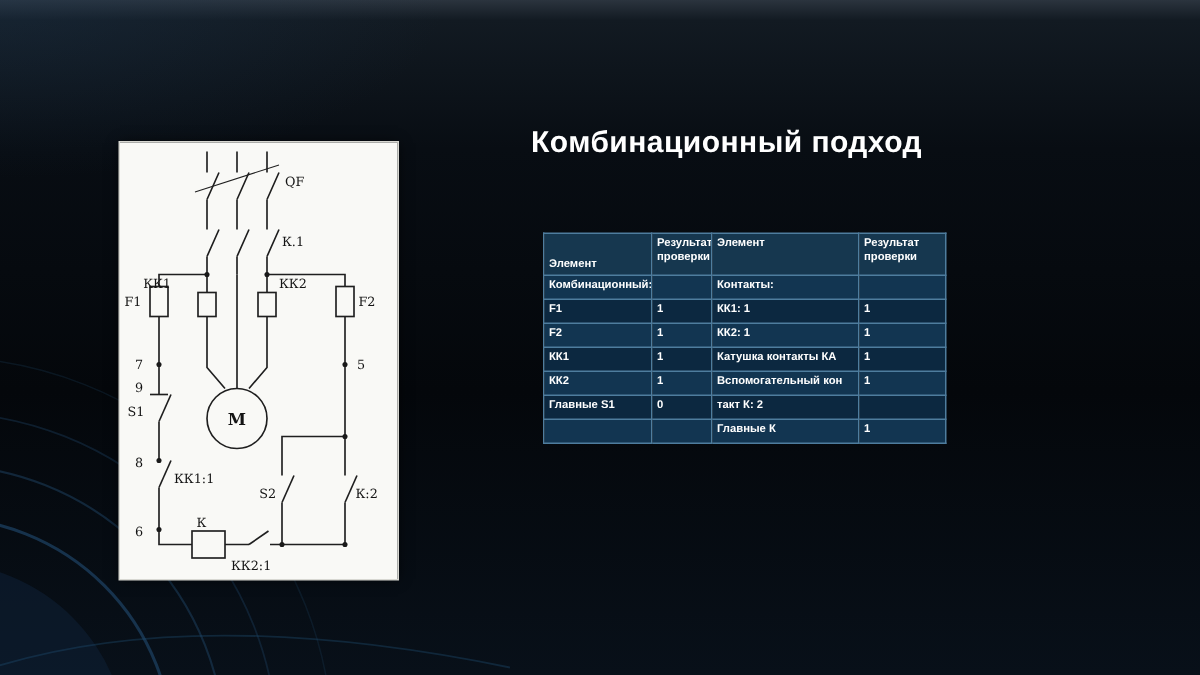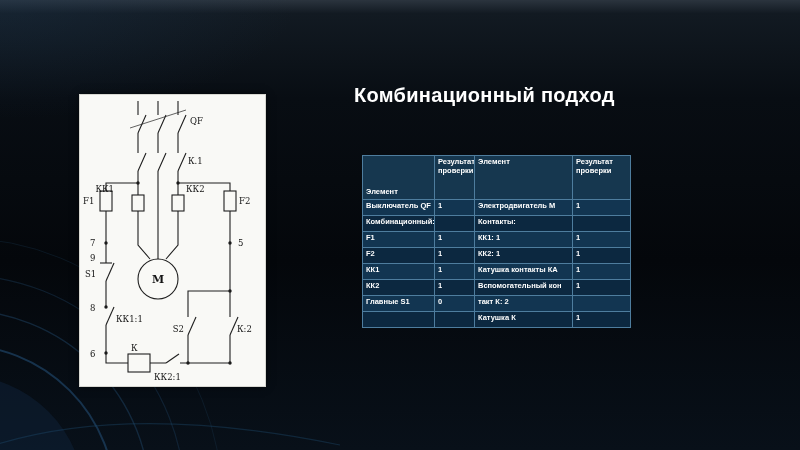--- a/index.html
+++ b/index.html
@@ -25,21 +25,21 @@
   }
   .ctable {
     position:absolute; left:362px; top:155px; width:268px;
     border-collapse:collapse; table-layout:fixed;
   }
   .ctable th, .ctable td {
     border:1px solid #4e7d9e; color:#fff;
     font-size:7.5px; font-weight:bold; line-height:1.15;
     padding:2px 3px; overflow:hidden; text-align:left;
   }
-  .ctable th { background:#16374f; vertical-align:top; height:44px; }
+  .ctable th { background:#16374f; vertical-align:top; height:28px; }
   .ctable th.valign-b { vertical-align:bottom; }
   .ctable td { background:#0c2840; height:16px; vertical-align:top; }
   .ctable tbody tr:nth-child(odd) td { background:#123551; }
   .circuit text { font-family:"DejaVu Serif", serif; fill:#141414; font-size:8.5px; }
   .circuit text.motor { font-size:11px; font-weight:bold; }
 </style>
 </head>
 <body>
 
 <div class="slide">
@@ -142,26 +142,20 @@
     <thead>
       <tr>
         <th class="valign-b">Элемент</th>
         <th>Результат проверки</th>
         <th>Элемент</th>
         <th>Результат проверки</th>
       </tr>
     </thead>
     <tbody>
       <tr>
-        <td>Выключатель QF</td>
-        <td>1</td>
-        <td>Электродвигатель М</td>
-        <td>1</td>
-      </tr>
-      <tr>
         <td>Комбинационный:</td>
         <td></td>
         <td>Контакты:</td>
         <td></td>
       </tr>
       <tr>
         <td>F1</td>
         <td>1</td>
         <td>КК1: 1</td>
         <td>1</td>
@@ -186,19 +180,19 @@
       </tr>
       <tr>
         <td>Главные S1</td>
         <td>0</td>
         <td>такт К: 2</td>
         <td></td>
       </tr>
       <tr>
         <td></td>
         <td></td>
-        <td>Катушка К</td>
+        <td>Главные К</td>
         <td>1</td>
       </tr>
     </tbody>
   </table>
 
 </div>
 
 </body></html>

